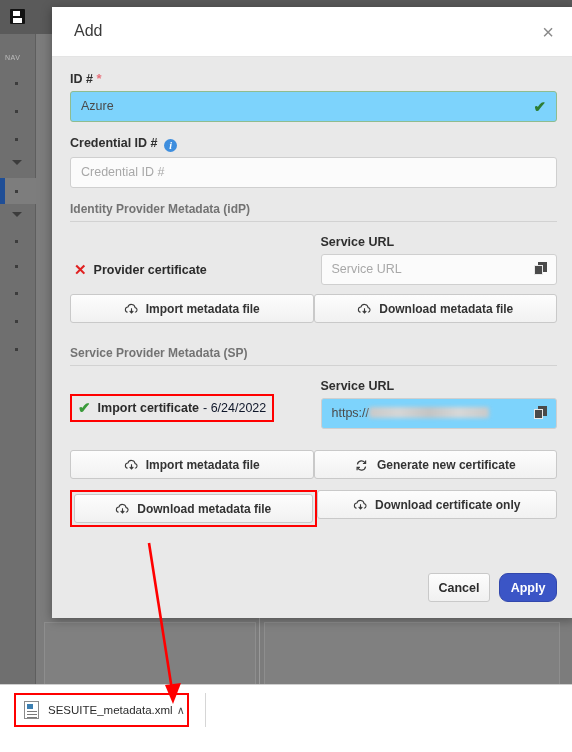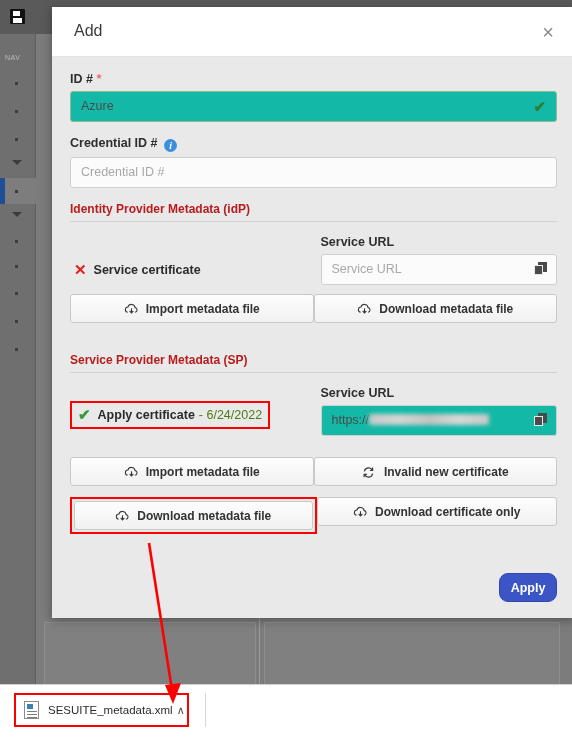--- a/index.html
+++ b/index.html
@@ -150,21 +150,21 @@
     font-style: italic;
     vertical-align: -2px;
     margin-left: 3px;
     font-family: "Liberation Serif", serif;
   }
 
   .text-input {
     position: relative;
     width: 100%;
     height: 31px;
-    background: #14b8a6;
+    background: #7dd3fc;
     border: 1px solid #cfcfcf;
     border-radius: 3px;
     font-size: 12.5px;
     color: #4a4a4a;
     padding: 0 34px 0 10px;
     line-height: 29px;
     overflow: hidden;
     white-space: nowrap;
   }
   .text-input.valid { border-color: #8fbc8f; }
@@ -185,21 +185,21 @@
     position: absolute;
     display: block;
     background: #4a4a4a;
   }
   .copy-icon i.back { left: 4px; top: 0; width: 9px; height: 10px; }
   .copy-icon i.front { left: 0; top: 3px; width: 9px; height: 10px; border: 1.5px solid #e9e9e9; }
 
   .section-title {
     font-size: 12px;
     font-weight: bold;
-    color: #b91c1c;
+    color: #737373;
     margin: 4px 0 0 0;
     padding-bottom: 5px;
     border-bottom: 1px solid #d2d2d2;
   }
   .section-body { padding-top: 13px; }
 
   .two-col {
     display: flex;
     gap: 14px;
   }
@@ -211,21 +211,21 @@
     height: 31px;
     margin-top: 19px;
     font-size: 12.5px;
     font-weight: bold;
     color: #2b2b2b;
     padding: 0 4px;
   }
   .cert-status .mark { font-size: 15px; margin-right: 7px; font-weight: bold; }
   .mark.bad { color: #e02020; }
   .mark.good { color: #3a9a3a; }
-  .cert-date { font-weight: normal; color: #4d7c0f; margin-left: 4px; }
+  .cert-date { font-weight: normal; color: #0f172a; margin-left: 4px; }
   .cert-status.boxed {
     border: 2px solid #ff0000;
     margin-top: 15px;
     height: 28px;
     align-self: flex-start;
     display: inline-flex;
     padding: 0 6px;
   }
 
   .btn-row { display: flex; gap: 0; margin-top: 9px; }
@@ -407,21 +407,21 @@
       <div class="input-wrap">
         <div class="text-input placeholder">Credential ID #</div>
       </div>
 
       <div class="section-title">Identity Provider Metadata (idP)</div>
       <div class="section-body">
         <div class="two-col">
           <div class="col">
             <div class="cert-status">
               <span class="mark bad">✕</span>
-              <span>Service certificate</span>
+              <span>Provider certificate</span>
             </div>
           </div>
           <div class="col">
             <label class="field-label">Service URL</label>
             <div class="input-wrap" style="margin-bottom:0">
               <div class="text-input placeholder">Service URL</div>
               <span class="copy-icon">
                   <i class="back"></i>
                   <i class="front"></i>
                 </span>
@@ -444,27 +444,27 @@
               <svg width="15" height="12" viewBox="0 0 15 12">
                   <path d="M3.6 9.2a2.6 2.6 0 0 1 .3-5.17 3.7 3.7 0 0 1 7.2.6 2.3 2.3 0 0 1-.2 4.57" fill="none" stroke="#3a3a3a" stroke-width="1.1"></path>
                   <path d="M7.5 5.2v4.6M5.7 8l1.8 1.9L9.3 8" fill="none" stroke="#3a3a3a" stroke-width="1.1"></path>
                 </svg>
             </span>
             <span>Download metadata file</span>
           </div>
         </div>
       </div>
 
-      <div class="section-title" style="margin-top:30px">Service Provider Metadata (SP)</div>
+      <div class="section-title" style="margin-top:23px">Service Provider Metadata (SP)</div>
       <div class="section-body">
         <div class="two-col">
           <div class="col">
             <div class="cert-status boxed">
               <span class="mark good">✔</span>
-              <span>Apply certificate</span>
+              <span>Import certificate</span>
               <span class="cert-date">- 6/24/2022</span>
             </div>
           </div>
           <div class="col">
             <label class="field-label">Service URL</label>
             <div class="input-wrap" style="margin-bottom:12px">
               <div class="text-input"><span>https://</span><span style="display:inline-block;width:120px;height:11px;vertical-align:-1px;background:linear-gradient(90deg,#c9c9c9,#d6d6d6,#c4c4c4,#d8d8d8,#c9c9c9);filter:blur(2px);border-radius:2px;"></span></div>
               <span class="copy-icon">
                   <i class="back"></i>
                   <i class="front"></i>
@@ -484,21 +484,21 @@
             <span>Import metadata file</span>
           </div>
           <div class="btn">
             <span class="icon-cloud">
               <svg width="13" height="13" viewBox="0 0 13 13">
                   <path d="M10.3 4.2A4.2 4.2 0 0 0 2.4 5.3" fill="none" stroke="#3a3a3a" stroke-width="1.2"></path>
                   <path d="M2.7 8.8a4.2 4.2 0 0 0 7.9-1.1" fill="none" stroke="#3a3a3a" stroke-width="1.2"></path>
                   <path d="M10.6 1.6v2.9H7.9M2.1 11.3V8.4h2.8" fill="none" stroke="#3a3a3a" stroke-width="1.2"></path>
                 </svg>
             </span>
-            <span>Invalid new certificate</span>
+            <span>Generate new certificate</span>
           </div>
         </div>
 
         <div class="btn-row" style="margin-top:11px">
           <div class="btn-outline-wrap">
             <div class="btn">
               <span class="icon-cloud">
                 <svg width="15" height="12" viewBox="0 0 15 12">
                     <path d="M3.6 9.2a2.6 2.6 0 0 1 .3-5.17 3.7 3.7 0 0 1 7.2.6 2.3 2.3 0 0 1-.2 4.57" fill="none" stroke="#3a3a3a" stroke-width="1.1"></path>
                     <path d="M7.5 5.2v4.6M5.7 8l1.8 1.9L9.3 8" fill="none" stroke="#3a3a3a" stroke-width="1.1"></path>
@@ -515,20 +515,21 @@
                 </svg>
             </span>
             <span>Download certificate only</span>
           </div>
         </div>
       </div>
 
     </div>
 
     <div class="footer">
+      <button class="btn-cancel">Cancel</button>
       <button class="btn-apply">Apply</button>
     </div>
 
   </div>
 
   <div id="download-bar">
     <div id="download-item">
       <span class="file-icon"></span>
       <span id="download-name">SESUITE_metadata.xml</span>
       <span id="download-caret">∧</span>

